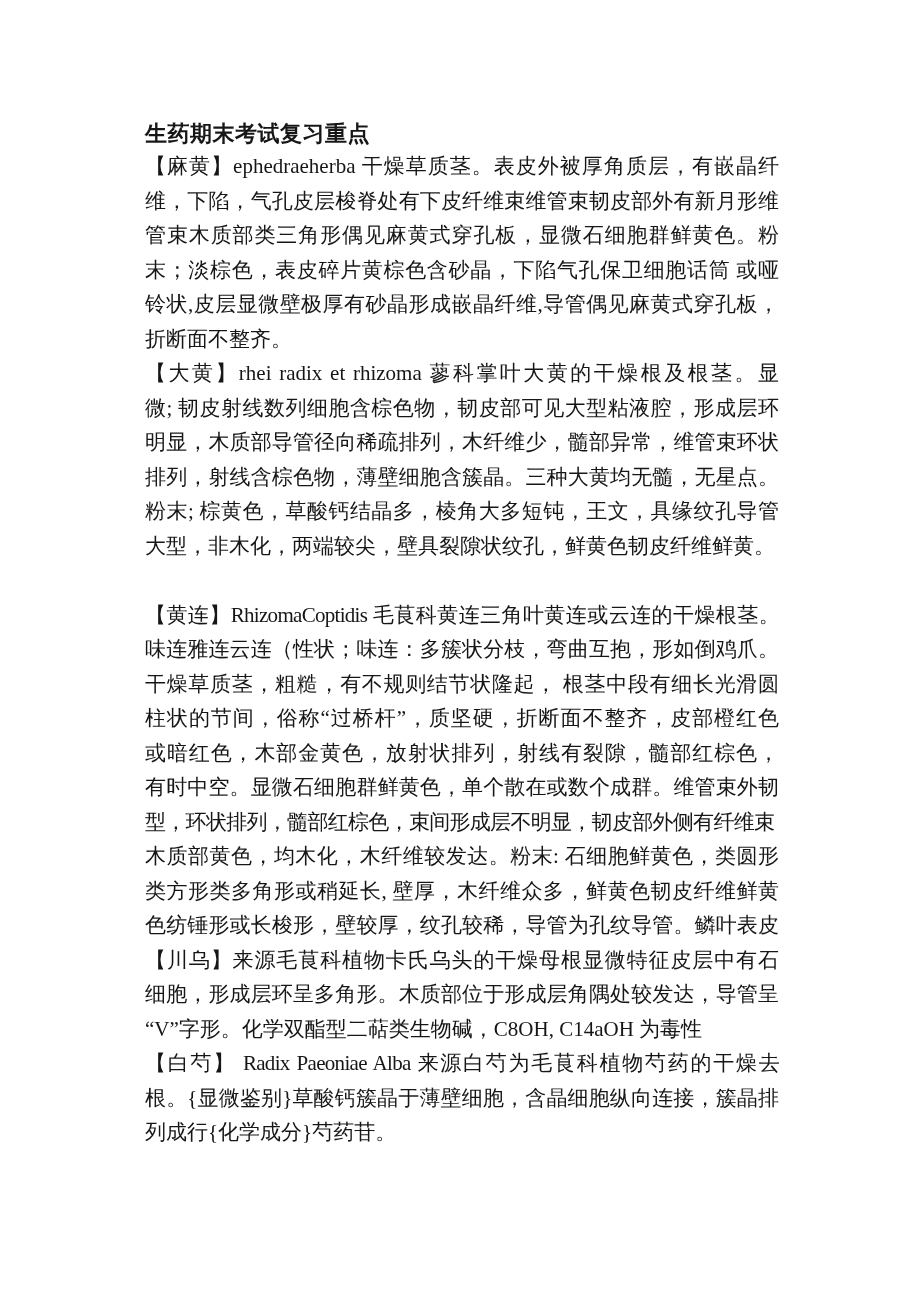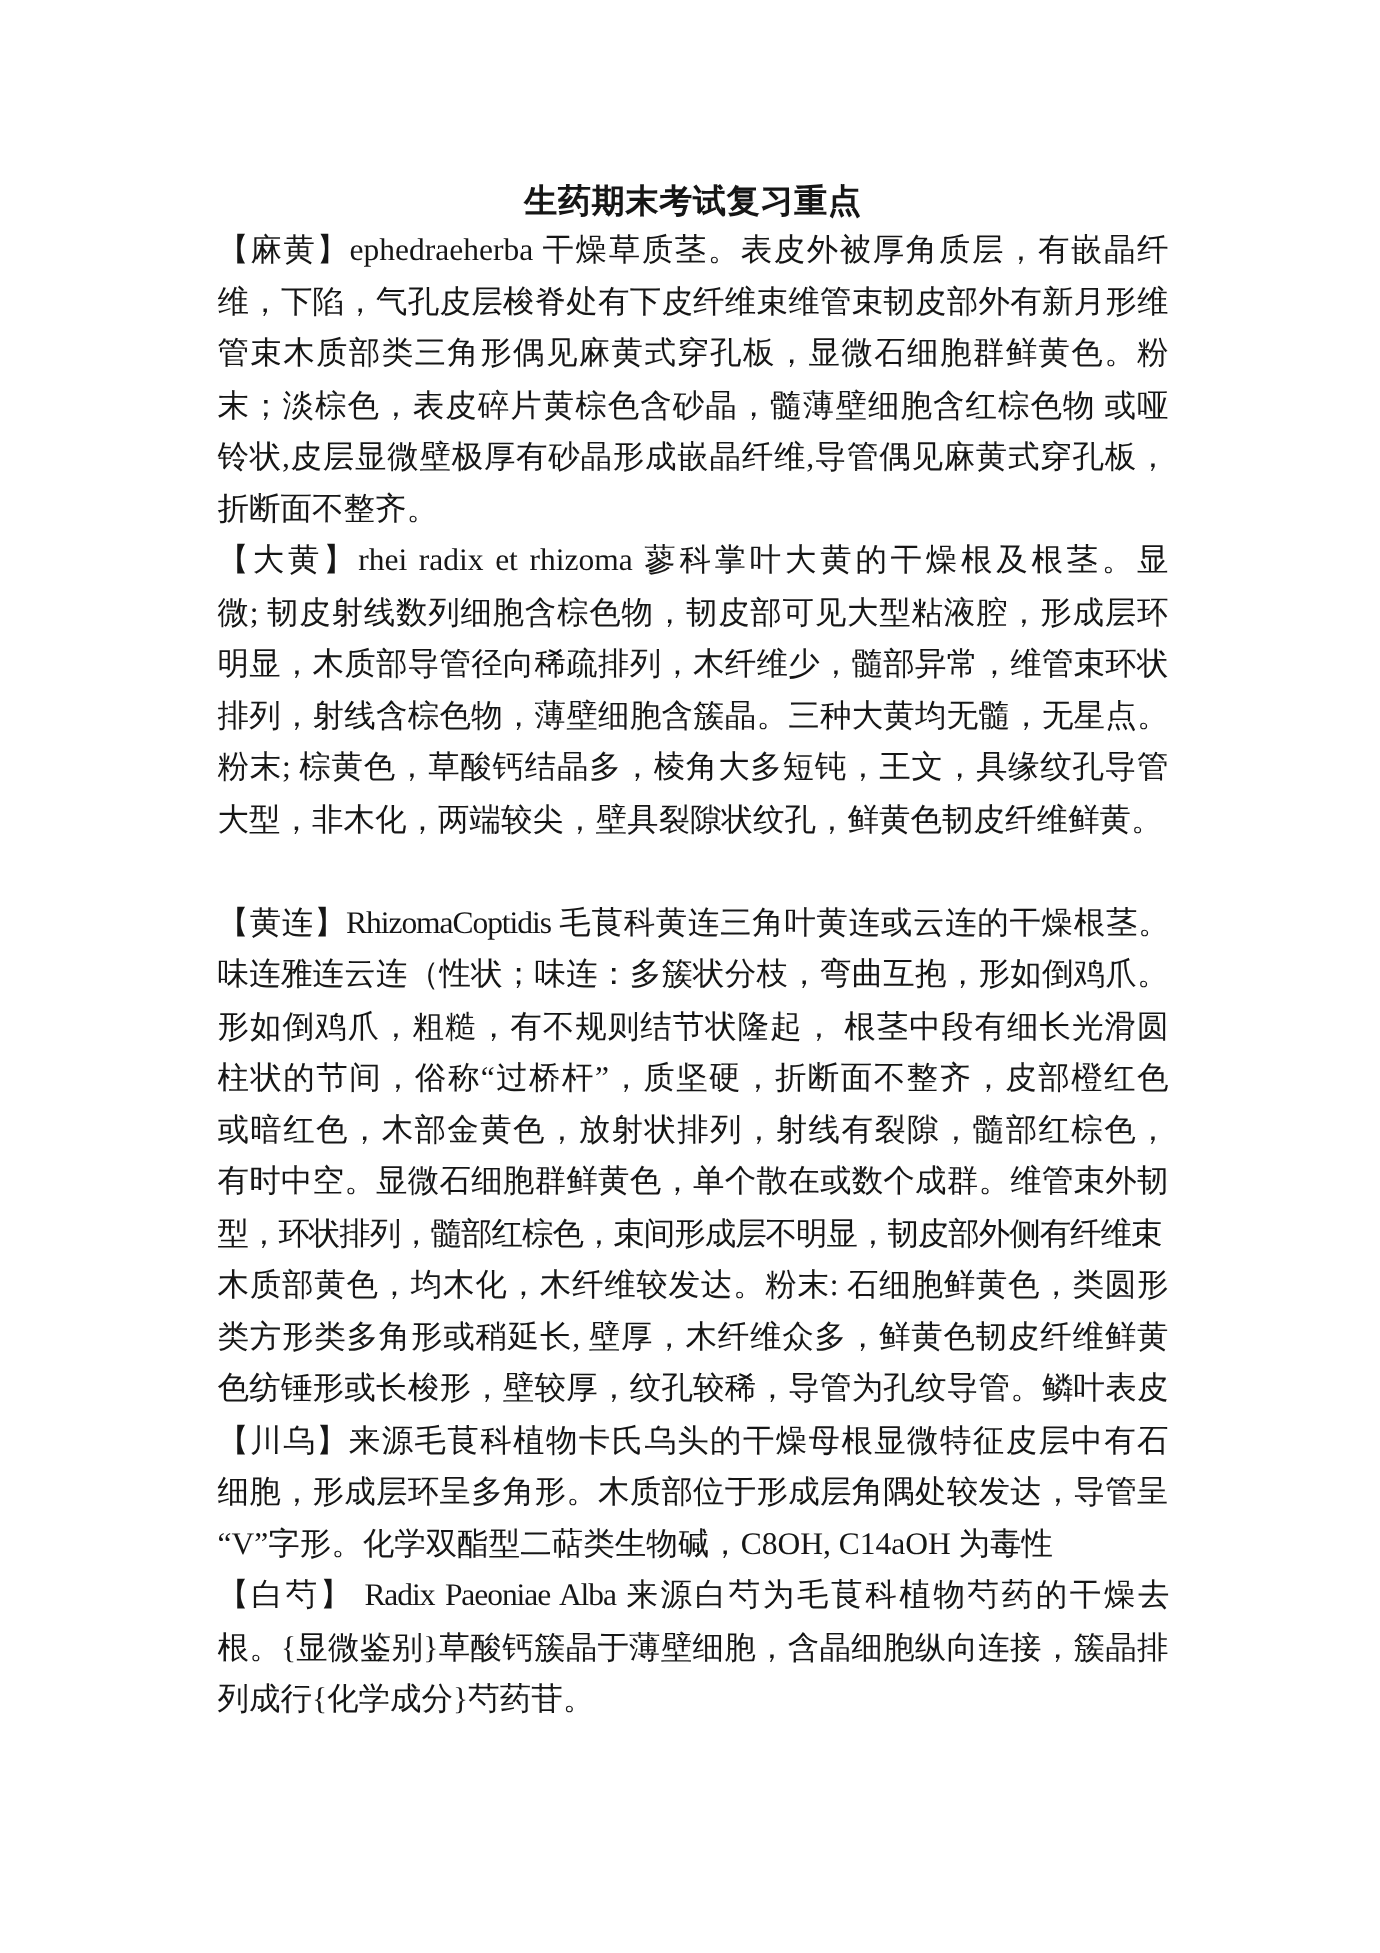--- a/index.html
+++ b/index.html
@@ -21,21 +21,21 @@
     top: 0;
     width: 634px;
   }
   .title {
     margin: 0;
     padding-top: 119px;
     height: 30px;
     line-height: 30px;
     font-size: 22px;
     font-weight: bold;
-    text-align: center;
+    text-align: left;
     letter-spacing: 0.5px;
   }
   .content {
   }
   .para {
     margin: 0;
   }
   .line {
     height: 34.5px;
     line-height: 34.5px;
@@ -62,40 +62,40 @@
 <div class="page">
 
   <h1 class="title">生药期末考试复习重点</h1>
 
   <div class="content">
 
     <div class="para">
       <div class="line">【麻黄】ephedraeherba 干燥草质茎。表皮外被厚角质层，有嵌晶纤</div>
       <div class="line">维，下陷，气孔皮层梭脊处有下皮纤维束维管束韧皮部外有新月形维</div>
       <div class="line">管束木质部类三角形偶见麻黄式穿孔板，显微石细胞群鲜黄色。粉</div>
-      <div class="line">末；淡棕色，表皮碎片黄棕色含砂晶，髓薄壁细胞含红棕色物 或哑</div>
+      <div class="line">末；淡棕色，表皮碎片黄棕色含砂晶，下陷气孔保卫细胞话筒 或哑</div>
       <div class="line">铃状,皮层显微壁极厚有砂晶形成嵌晶纤维,导管偶见麻黄式穿孔板，</div>
       <div class="line end">折断面不整齐。</div>
     </div>
 
     <div class="para">
       <div class="line">【大黄】rhei radix et rhizoma 蓼科掌叶大黄的干燥根及根茎。显</div>
       <div class="line">微; 韧皮射线数列细胞含棕色物，韧皮部可见大型粘液腔，形成层环</div>
       <div class="line">明显，木质部导管径向稀疏排列，木纤维少，髓部异常，维管束环状</div>
       <div class="line">排列，射线含棕色物，薄壁细胞含簇晶。三种大黄均无髓，无星点。</div>
       <div class="line">粉末; 棕黄色，草酸钙结晶多，棱角大多短钝，王文，具缘纹孔导管</div>
       <div class="line end">大型，非木化，两端较尖，壁具裂隙状纹孔，鲜黄色韧皮纤维鲜黄。</div>
     </div>
 
     <div class="line blank"></div>
 
     <div class="para">
       <div class="line tight">【黄连】RhizomaCoptidis 毛茛科黄连三角叶黄连或云连的干燥根茎。</div>
       <div class="line">味连雅连云连（性状；味连：多簇状分枝，弯曲互抱，形如倒鸡爪。</div>
-      <div class="line">形如倒鸡爪，粗糙，有不规则结节状隆起， 根茎中段有细长光滑圆</div>
+      <div class="line">干燥草质茎，粗糙，有不规则结节状隆起， 根茎中段有细长光滑圆</div>
       <div class="line">柱状的节间，俗称“过桥杆”，质坚硬，折断面不整齐，皮部橙红色</div>
       <div class="line">或暗红色，木部金黄色，放射状排列，射线有裂隙，髓部红棕色，</div>
       <div class="line">有时中空。显微石细胞群鲜黄色，单个散在或数个成群。维管束外韧</div>
       <div class="line tight">型，环状排列，髓部红棕色，束间形成层不明显，韧皮部外侧有纤维束，</div>
       <div class="line">木质部黄色，均木化，木纤维较发达。粉末: 石细胞鲜黄色，类圆形</div>
       <div class="line">类方形类多角形或稍延长, 壁厚，木纤维众多，鲜黄色韧皮纤维鲜黄</div>
       <div class="line">色纺锤形或长梭形，壁较厚，纹孔较稀，导管为孔纹导管。鳞叶表皮</div>
     </div>
 
     <div class="para">

